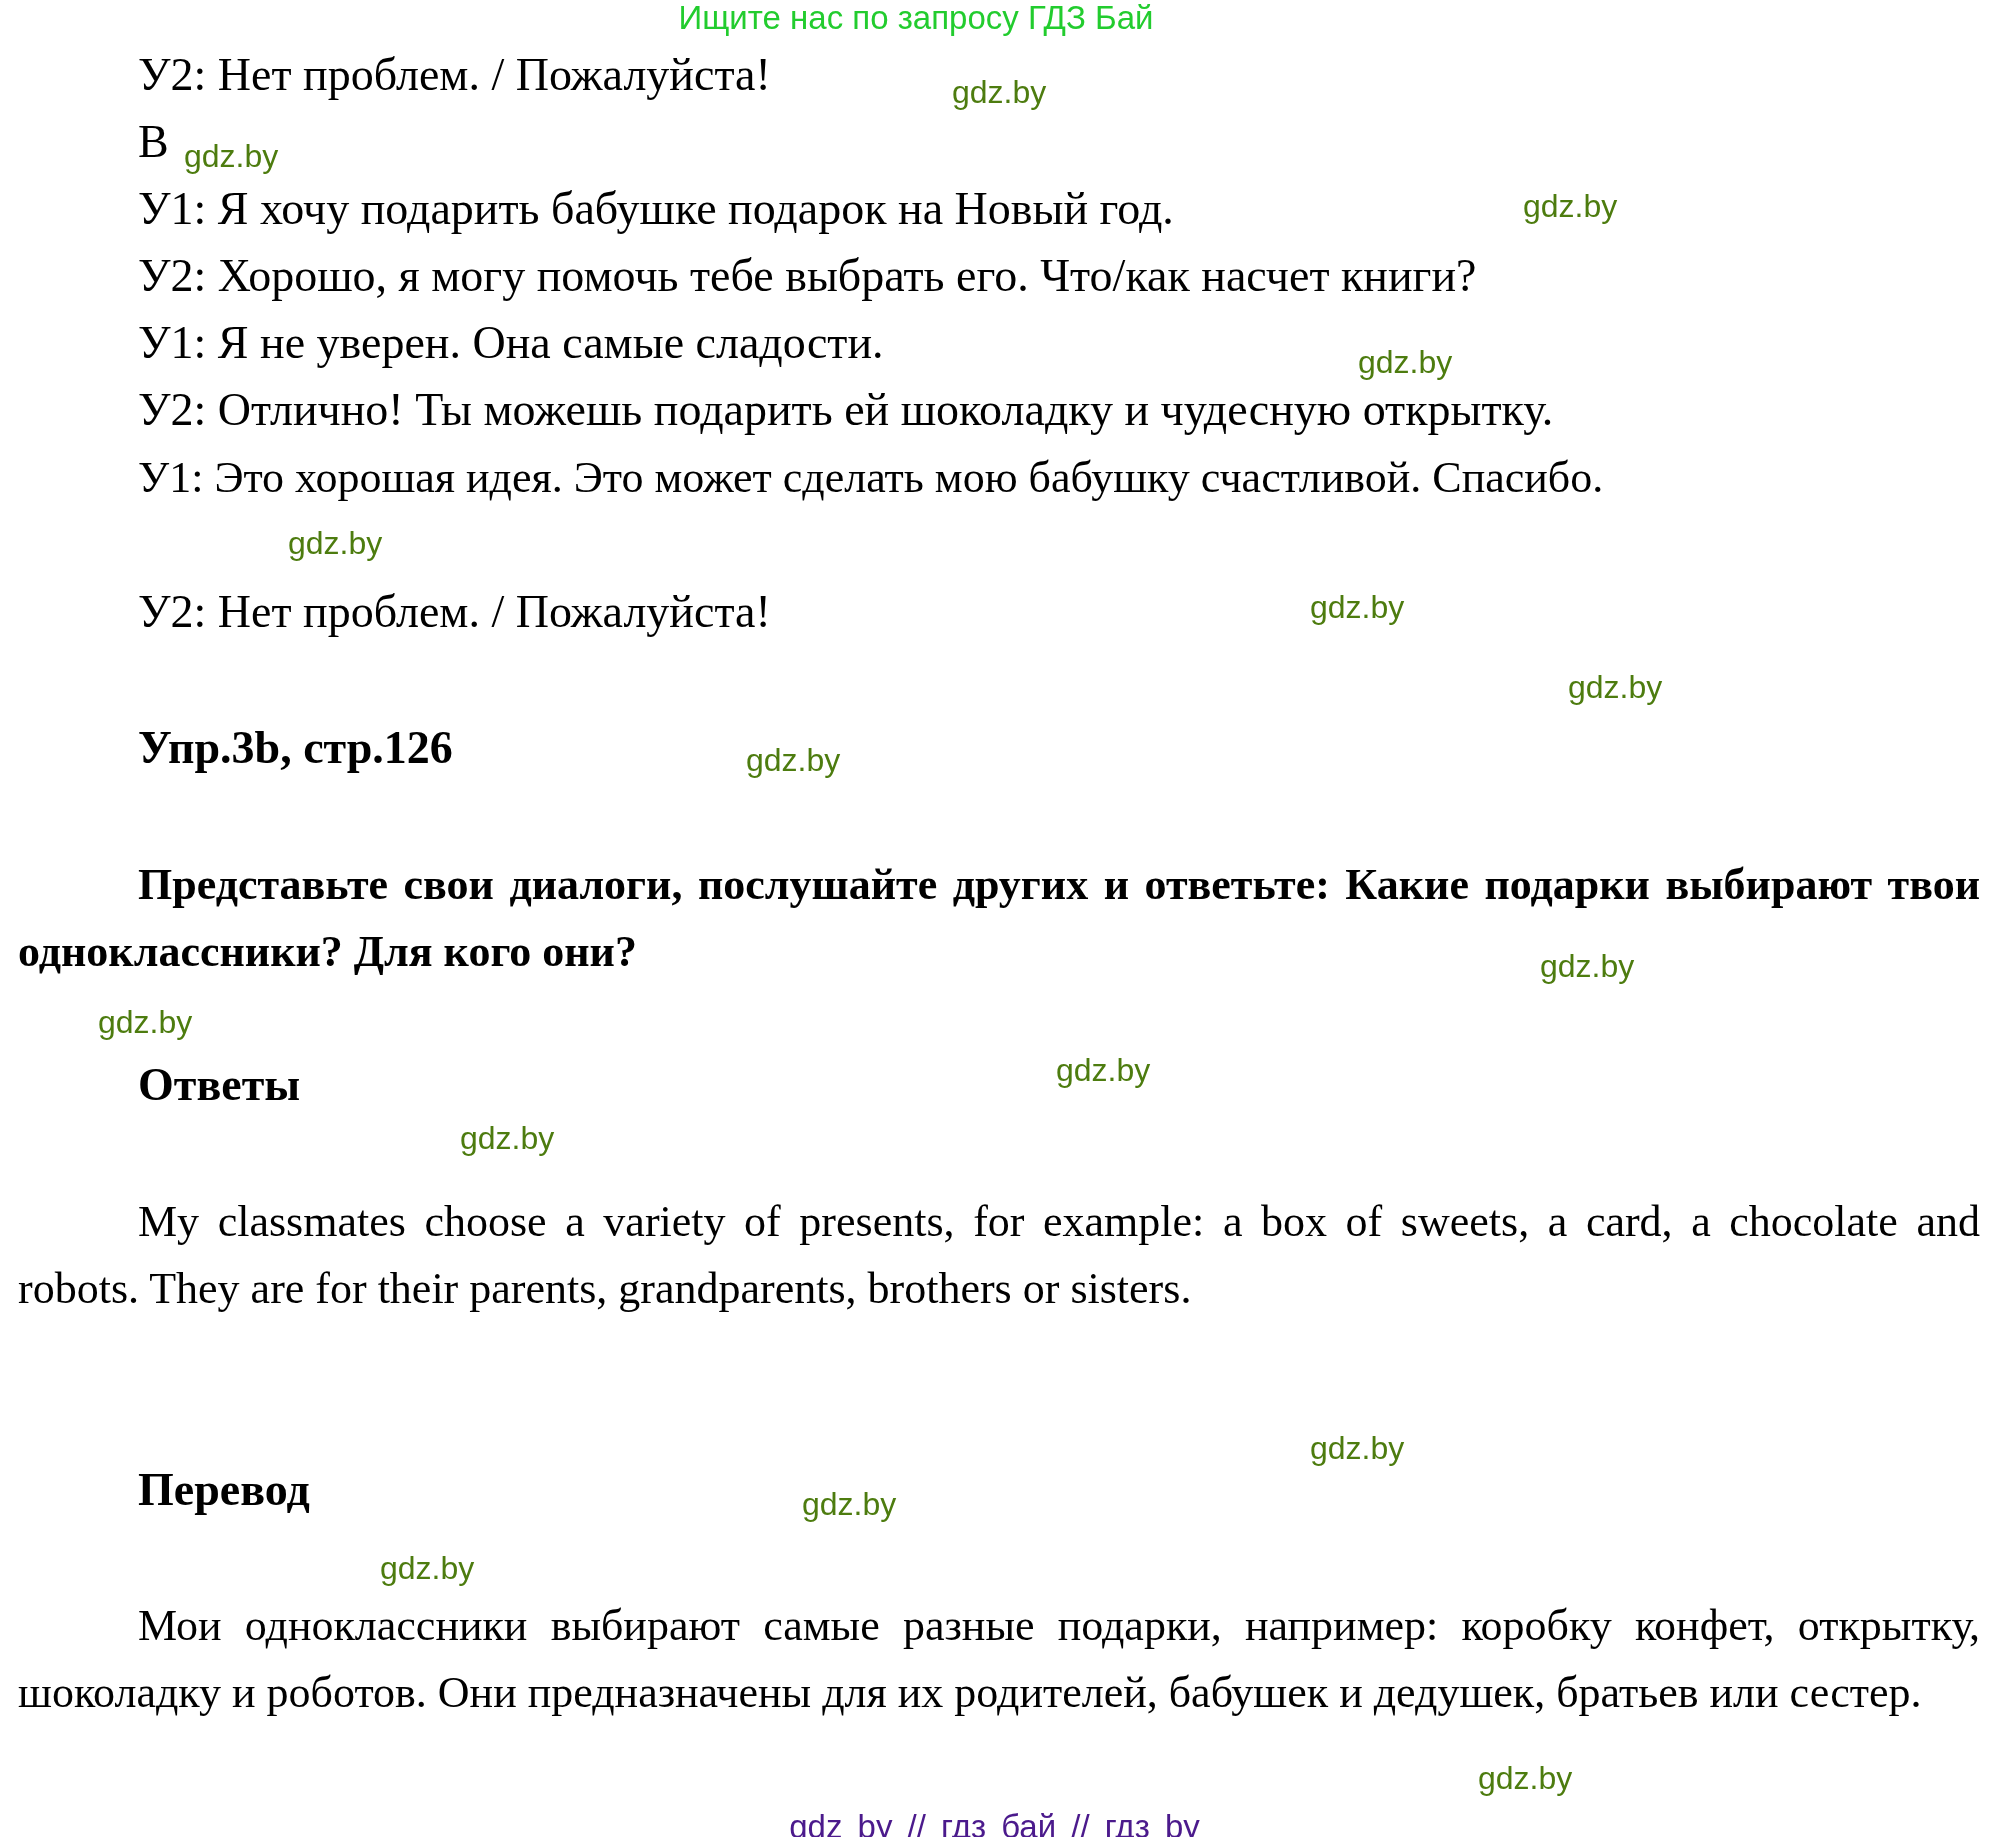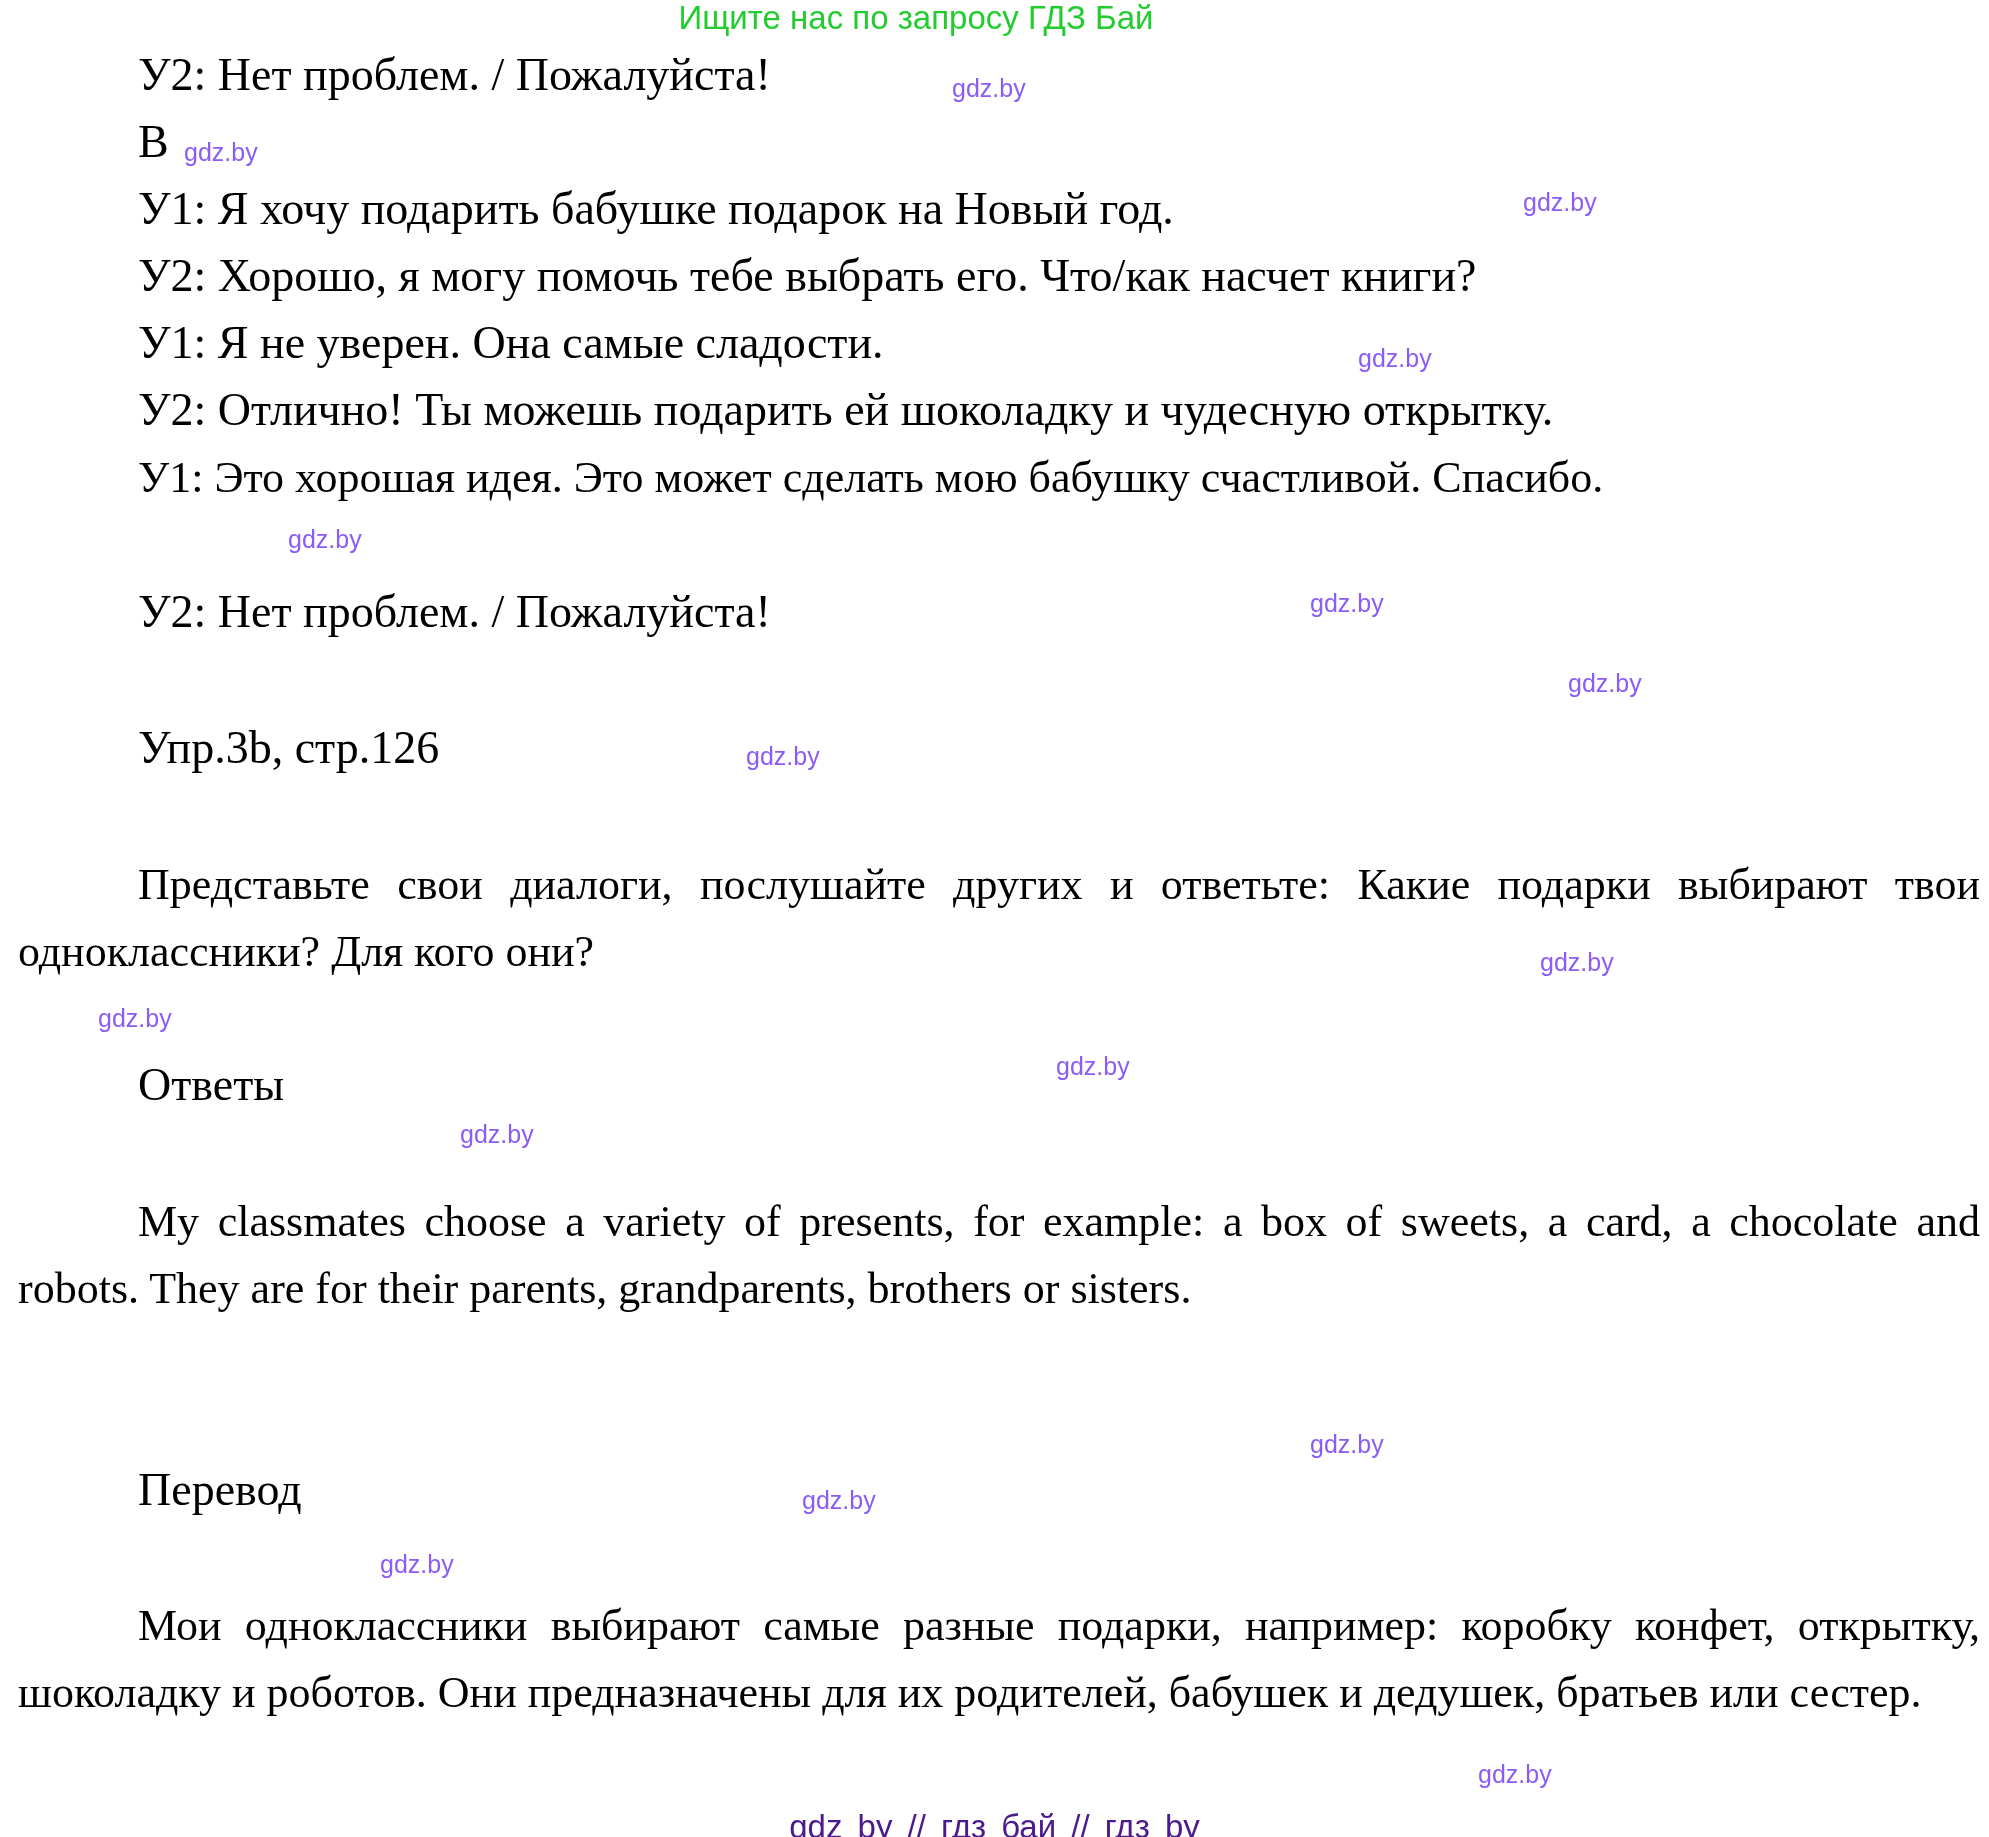--- a/index.html
+++ b/index.html
@@ -1,22 +1,22 @@
 <!DOCTYPE html>
 <html><head>
 <meta charset="utf-8">
 <style>
   html,body{margin:0;padding:0;background:#fff;}
   body{width:1989px;height:1837px;position:relative;overflow:hidden;font-family:"Liberation Serif","DejaVu Serif",serif;color:#000;}
   .top-banner{position:absolute;top:0;left:0;width:1760px;text-align:center;font-family:"Liberation Sans","DejaVu Sans",sans-serif;font-size:33px;color:#22cc2e;line-height:36px;padding-left:36px;}
   .line{position:absolute;left:138px;font-size:46px;line-height:60px;white-space:nowrap;text-align:center;}
   .just{position:absolute;left:18px;width:1962px;font-size:44px;line-height:67px;text-align:justify;}
   .just p{margin:0;text-indent:120px;}
-  .bold{font-weight:normal;}
-  .wm{position:absolute;font-family:"Liberation Sans","DejaVu Sans",sans-serif;font-size:25px;color:#8b5cf6;white-space:nowrap;}
+  .bold{font-weight:bold;}
+  .wm{position:absolute;font-family:"Liberation Sans","DejaVu Sans",sans-serif;font-size:32px;color:#4d7c0f;white-space:nowrap;}
   .footer{position:absolute;top:1808px;left:0;width:1989px;text-align:center;font-family:"Liberation Sans","DejaVu Sans",sans-serif;font-size:33px;color:#4b1a8c;word-spacing:6px;}
 </style>
 </head>
 <body>
 
 <div class="top-banner">Ищите нас по запросу ГДЗ Бай</div>
 
 <div class="line" style="top:45px;">У2: Нет проблем. / Пожалуйста!</div>
 <div class="line" style="top:112px;">В</div>
 <div class="line" style="top:179px;">У1: Я хочу подарить бабушке подарок на Новый год.</div>

